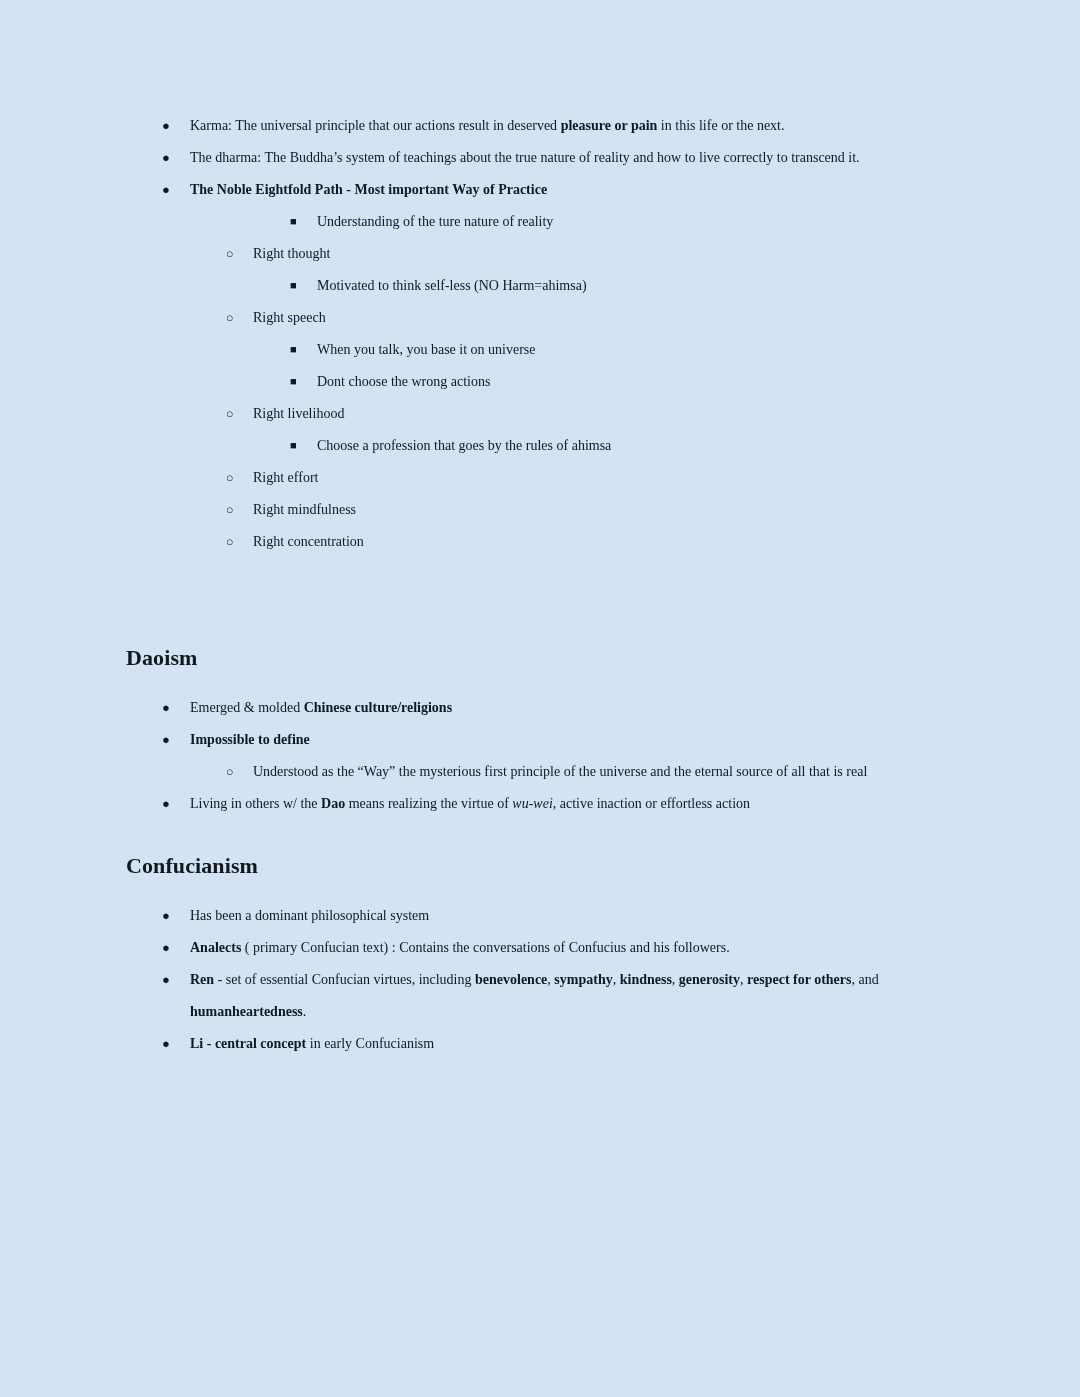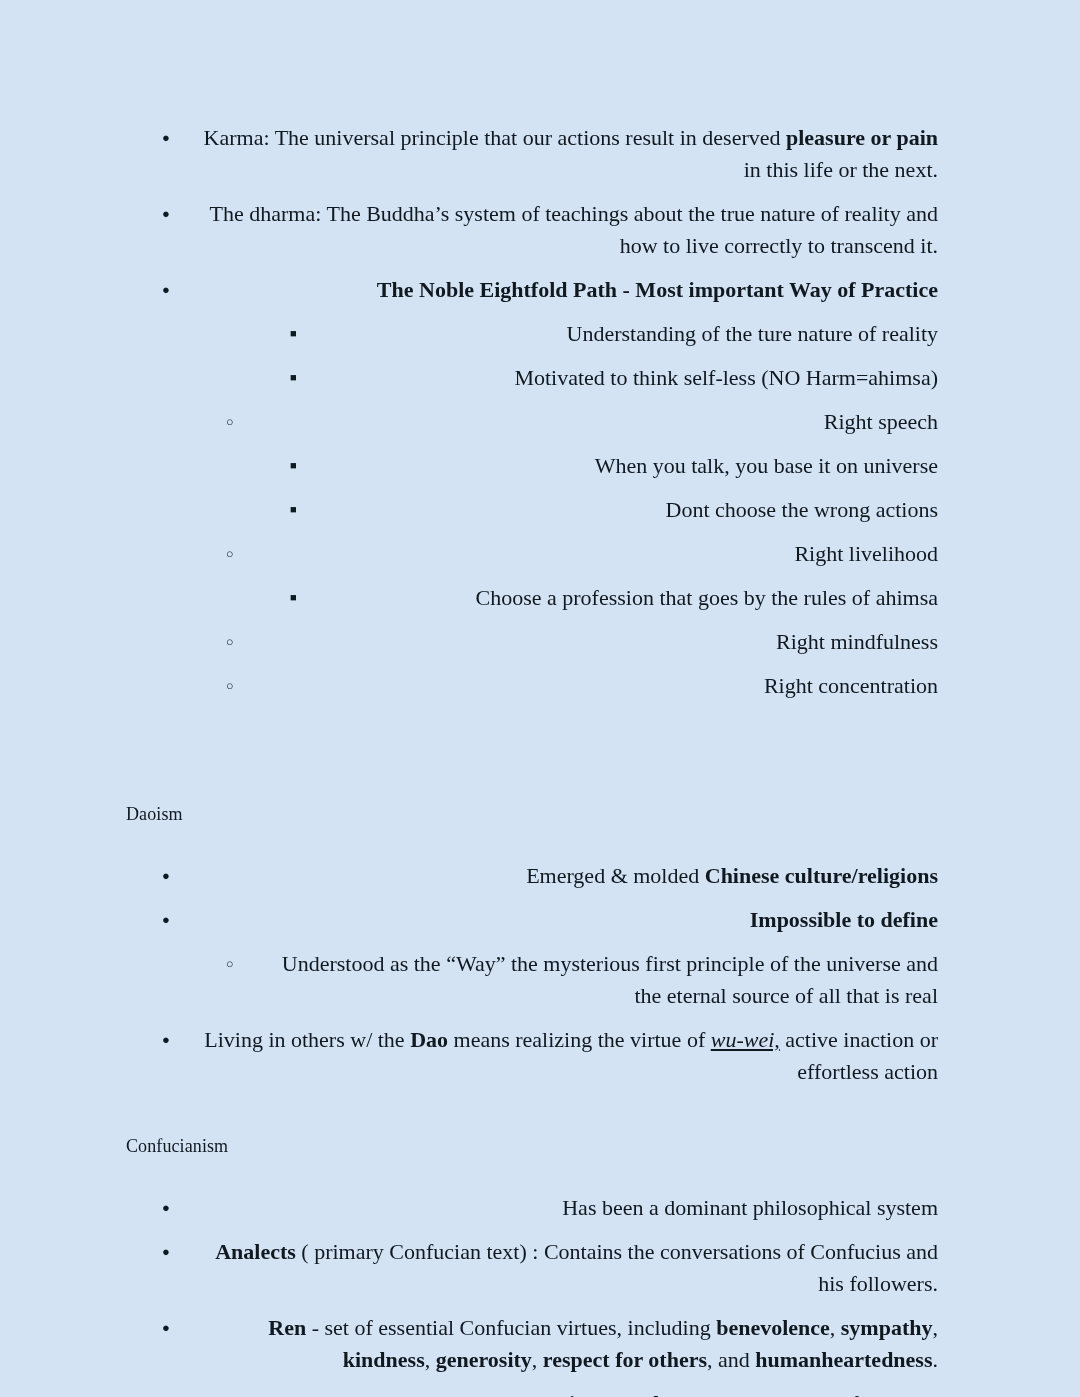--- a/index.html
+++ b/index.html
@@ -20,42 +20,41 @@
   .page {
     position: relative;
     width: 1080px;
     height: 1397px;
     box-sizing: border-box;
     padding: 110px 130px 0 126px;
   }
 
   
   .section-heading {
-    font-weight: normal;
-    font-size: 18px;
+    font-weight: bold;
+    font-size: 22px;
     line-height: 32px;
     margin: 0;
     padding: 0;
     letter-spacing: 0.1px;
   }
 
   
   ul.list {
     list-style: none;
     margin: 0;
     padding: 0;
   }
 
   li.item {
     position: relative;
-    font-size: 22px;
+    font-size: 14px;
     line-height: 32px;
-    margin: 12px;
-    padding: 0;
-    text-align: right;
+    margin: 0;
+    padding: 0;
   }
 
   
   li.item > .bullet {
     position: absolute;
     left: 0;
     top: 0;
     width: 28px;
     text-align: left;
     line-height: 32px;
@@ -99,21 +98,21 @@
     position: relative;
     top: -3px;
   }
 
   .txt {
     display: block;
   }
 
   
   .b  { font-weight: bold; }
-  .iu { font-style: italic; text-decoration: underline; }
+  .iu { font-style: italic; }
 
   
   .block-eightfold { margin-top: 0; }
 
   .gap-after-list  { height: 84px; }
   .gap-heading-list { height: 18px; }
   .gap-before-confucianism { height: 30px; }
 </style>
 </head>
 <body>
@@ -133,20 +132,24 @@
       <span class="bullet"></span>
       <span class="txt"><span class="b">The Noble Eightfold Path - Most important Way of Practice</span></span>
     </li>
   </ul>
 
   <ul class="list block-eightfold">
       <li class="item lvl3">
         <span class="bullet"></span>
         <span class="txt">Understanding of the ture nature of reality</span>
       </li>
+      <li class="item lvl2">
+        <span class="bullet"></span>
+        <span class="txt">Right thought</span>
+      </li>
       <li class="item lvl3">
         <span class="bullet"></span>
         <span class="txt">Motivated to think self-less (NO Harm=ahimsa)</span>
       </li>
       <li class="item lvl2">
         <span class="bullet"></span>
         <span class="txt">Right speech</span>
       </li>
       <li class="item lvl3">
         <span class="bullet"></span>
@@ -156,20 +159,24 @@
         <span class="bullet"></span>
         <span class="txt">Dont choose the wrong actions</span>
       </li>
       <li class="item lvl2">
         <span class="bullet"></span>
         <span class="txt">Right livelihood</span>
       </li>
       <li class="item lvl3">
         <span class="bullet"></span>
         <span class="txt">Choose a profession that goes by the rules of ahimsa</span>
+      </li>
+      <li class="item lvl2">
+        <span class="bullet"></span>
+        <span class="txt">Right effort</span>
       </li>
       <li class="item lvl2">
         <span class="bullet"></span>
         <span class="txt">Right mindfulness</span>
       </li>
       <li class="item lvl2">
         <span class="bullet"></span>
         <span class="txt">Right concentration</span>
       </li>
     </ul>

